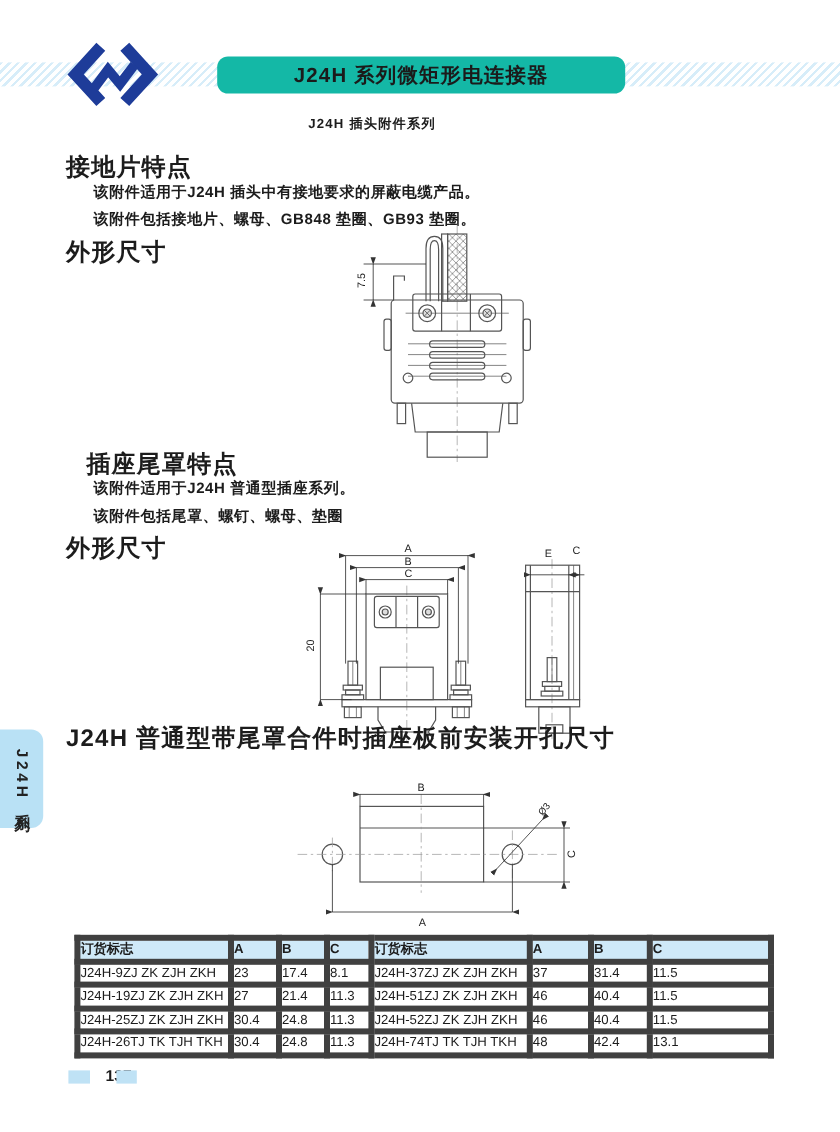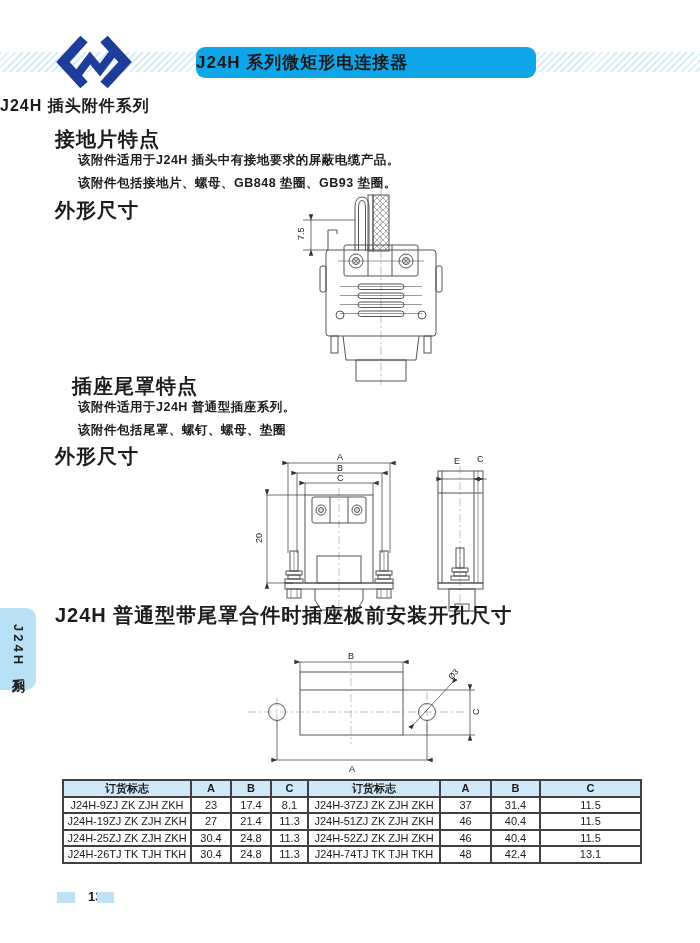--- a/index.html
+++ b/index.html
@@ -8,39 +8,39 @@
     font-family:"Liberation Sans","DejaVu Sans",sans-serif;color:#1c1c1c;
     overflow:hidden;
   }
   .abs{position:absolute;}
   
   .hatch-band{
     top:52px;left:0;width:700px;height:20px;
     background:repeating-linear-gradient(135deg,#d7edf9 0px,#d7edf9 2px,#ffffff 2px,#ffffff 5px);
   }
   .banner{
-    top:47px;left:196px;width:340px;height:31px;background:#0ea5e9;
-    border-radius:9px;display:flex;align-items:center;justify-content:flex-start;
+    top:47px;left:181px;width:340px;height:31px;background:#14b8a6;
+    border-radius:9px;display:flex;align-items:center;justify-content:center;
   }
   .banner-title{font-size:17px;font-weight:700;color:#1b1b1b;letter-spacing:1px;}
-  .page-title{top:96px;left:0;width:620px;font-size:16px;font-weight:700;letter-spacing:1px;}
+  .page-title{top:96px;left:0;width:620px;text-align:center;font-size:11px;font-weight:700;letter-spacing:1px;}
   .h-sec{font-size:20px;font-weight:700;letter-spacing:1px;}
   .para{font-size:12.5px;font-weight:600;letter-spacing:0.5px;}
   
   .side-tab{
     top:608px;left:0;width:36px;height:82px;background:#b9e1f5;
     border-radius:0 10px 10px 0;display:flex;align-items:center;justify-content:center;
   }
   .side-tab span{
     writing-mode:vertical-rl;font-size:13px;font-weight:700;color:#222;letter-spacing:3px;
   }
   
   table.parts{border-collapse:collapse;table-layout:fixed;width:578px;}
   table.parts th,table.parts td{
-    border:2px solid #404040;font-size:11px;font-weight:500;text-align:center;
+    border:5px solid #404040;font-size:11px;font-weight:500;text-align:left;
     padding:0;height:14.5px;line-height:14px;white-space:nowrap;overflow:hidden;
   }
   table.parts th{background:#cfe9f8;font-weight:700;}
   
   .pg-rect{background:#bfe2f5;height:11px;}
   .pg-num{font-size:13px;font-weight:700;}
   svg text{font-family:"Liberation Sans","DejaVu Sans",sans-serif;}
 </style>
 </head>
 <body>

